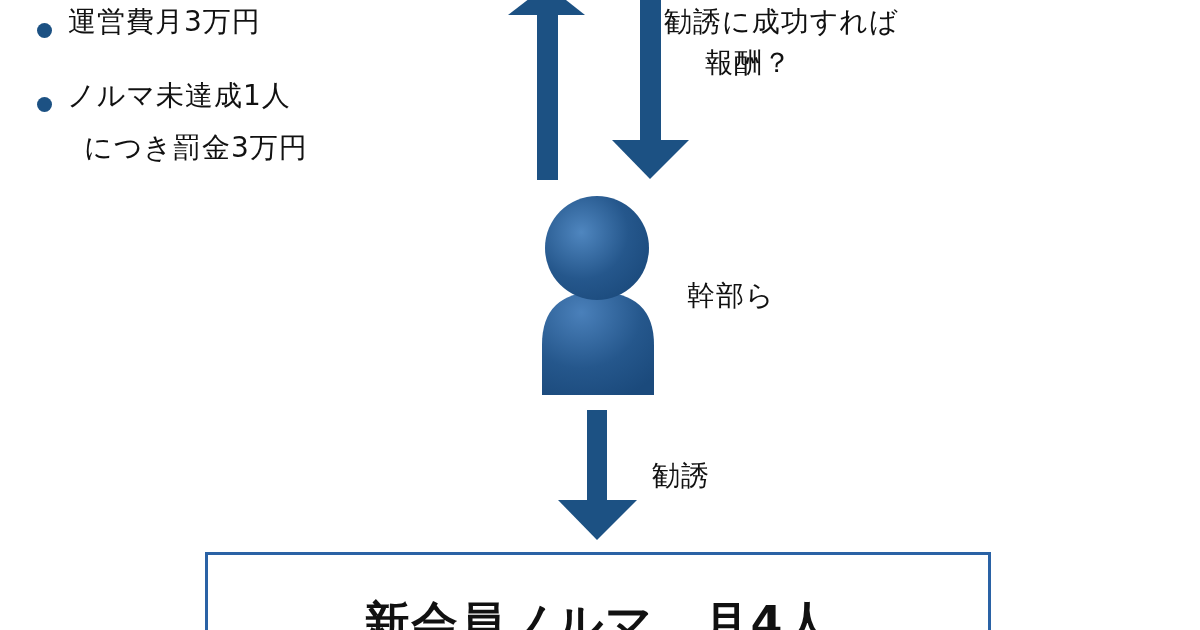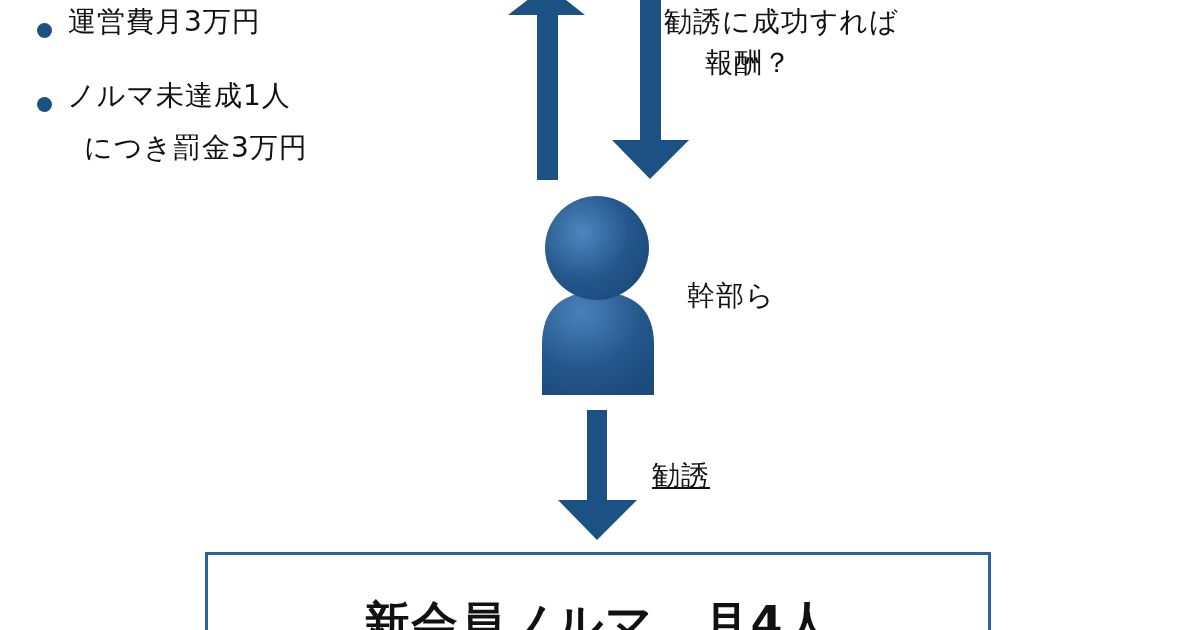--- a/index.html
+++ b/index.html
@@ -61,17 +61,17 @@
   <div class="abs txt" style="left:68px; top:134px;margin-left:16px;">につき罰金3万円</div>
 </div>
 
 <div>
   <div class="abs txt" style="left:664px; top:8px;">勧誘に成功すれば</div>
   <div class="abs txt" style="left:705px; top:49px;">報酬？</div>
 </div>
 
 <div class="abs txt" style="left:687px; top:282px;text-align:right;">幹部ら</div>
 
-<div class="abs txt" style="left:652px; top:462px;text-decoration:underline;">勧誘</div>
+<div class="abs txt" style="left:652px; top:462px;">勧誘</div>
 
 <div class="box">
   <div class="box-text">新会員ノルマ　月4人</div>
 </div>
 
 </body></html>

